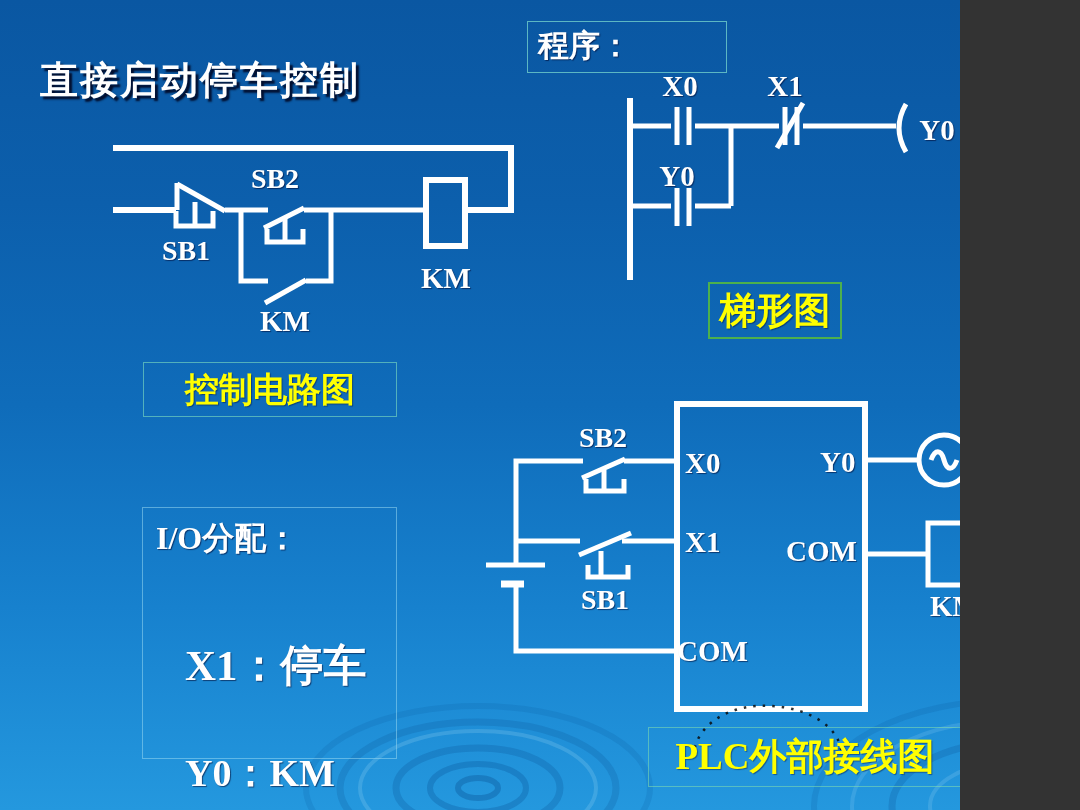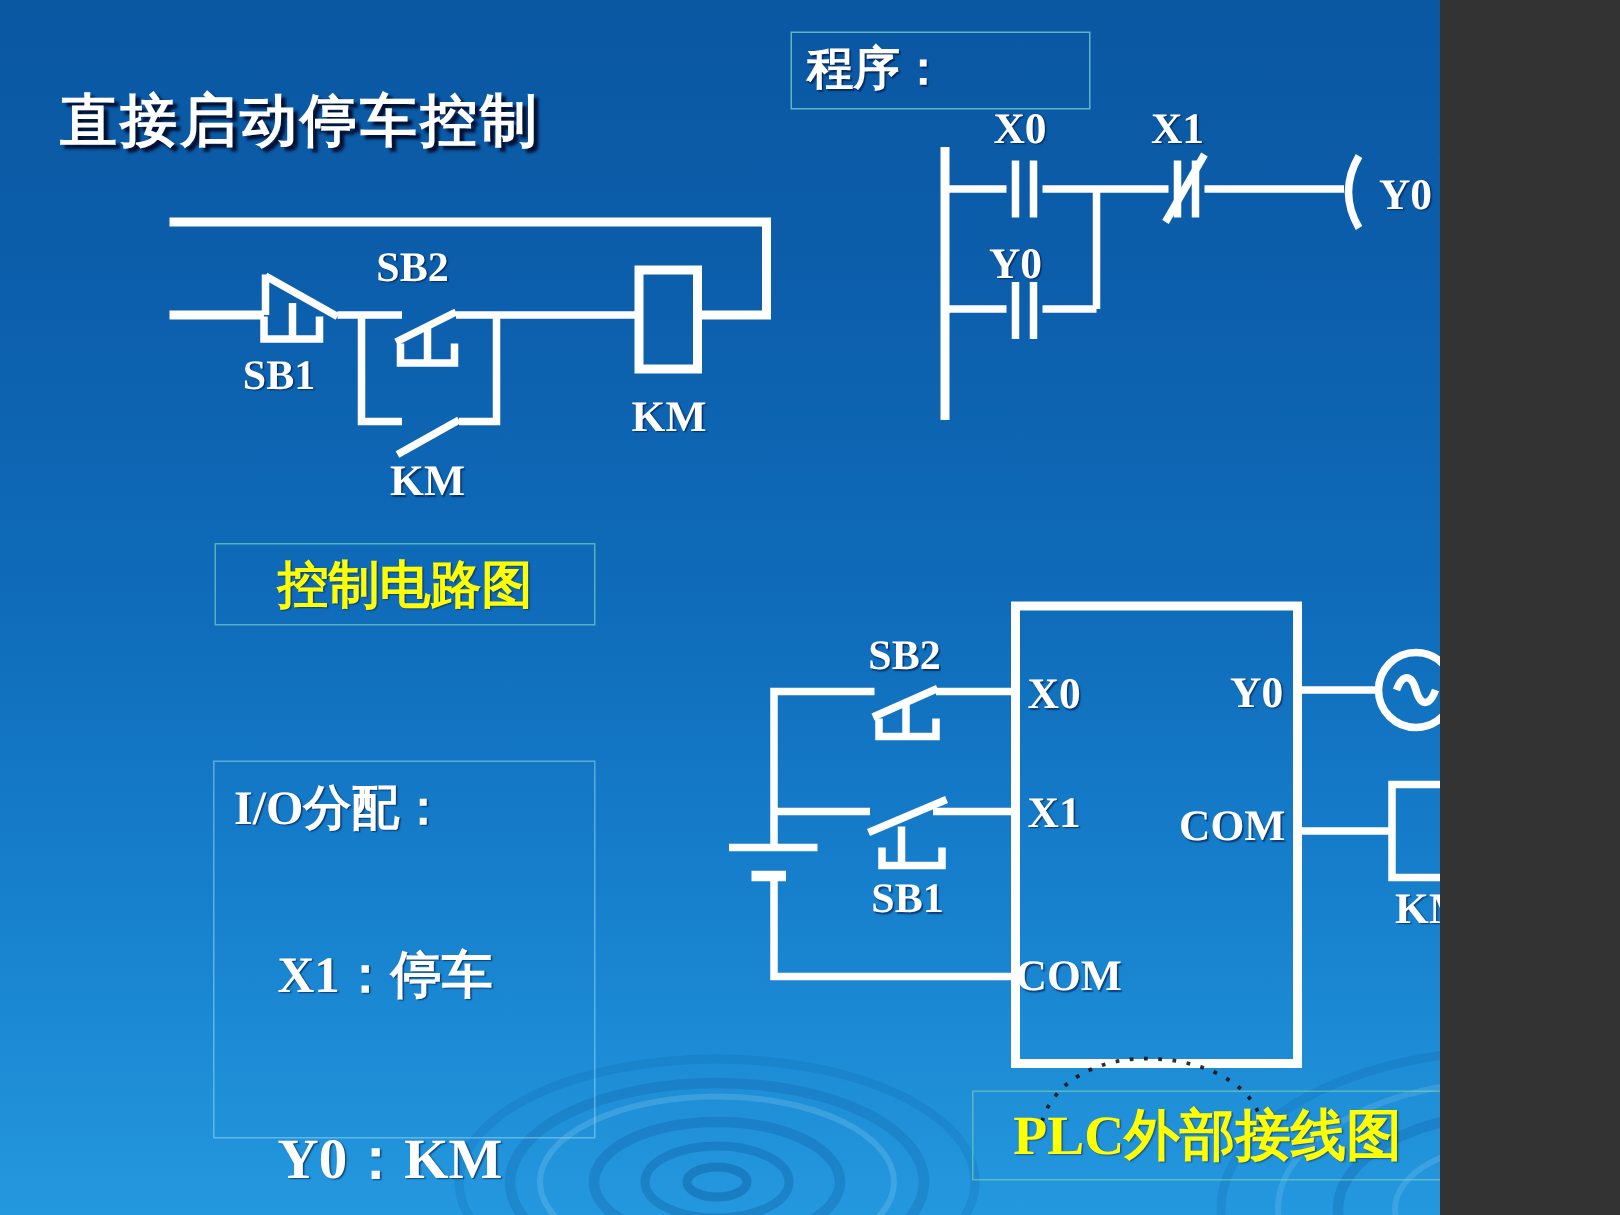--- a/index.html
+++ b/index.html
@@ -144,30 +144,31 @@
   <div id="title" class="abs">直接启动停车控制</div>
 
   <div id="program-box" class="abs">
     <span class="lbl">程序：</span>
   </div>
 
   <div class="abs lbl ctr" style="left:680px;top:72px;font-size:29px;">X0</div>
   <div class="abs lbl ctr" style="left:785px;top:72px;font-size:29px;">X1</div>
   <div class="abs lbl ctr" style="left:677px;top:162px;font-size:29px;">Y0</div>
   <div class="abs lbl ctr" style="left:937px;top:116px;font-size:29px;">Y0</div>
+  <div id="ladder-caption" class="abs cap">梯形图</div>
 
   <div class="abs lbl ctr" style="left:275px;top:165px;font-size:28px;">SB2</div>
   <div class="abs lbl ctr" style="left:186px;top:237px;font-size:28px;">SB1</div>
   <div class="abs lbl ctr" style="left:285px;top:307px;font-size:29px;">KM</div>
   <div class="abs lbl ctr" style="left:446px;top:264px;font-size:29px;">KM</div>
   <div id="cc-caption" class="abs cap">控制电路图</div>
 
   <div id="io-box" class="abs">
     <div class="lbl" style="left:13px;top:14px;font-size:32px;">I/O分配：</div>
-    <div class="lbl" style="left:42px;top:126px;font-size:34px;">X1：停车</div>
+    <div class="lbl" style="left:42px;top:136px;font-size:43px;">X1：停车</div>
     <div class="lbl" style="left:42px;top:205px;font-size:38px;margin-top:41px;">Y0：KM</div>
   </div>
 
   <div class="abs lbl ctr" style="left:603px;top:424px;font-size:28px;">SB2</div>
   <div class="abs lbl ctr" style="left:605px;top:586px;font-size:28px;">SB1</div>
   <div class="abs lbl" style="left:685px;top:449px;font-size:29px;">X0</div>
   <div class="abs lbl" style="left:685px;top:528px;font-size:29px;">X1</div>
   <div class="abs lbl" style="left:677px;top:637px;font-size:29px;">COM</div>
   <div class="abs lbl" style="left:820px;top:448px;font-size:29px;">Y0</div>
   <div class="abs lbl" style="left:786px;top:537px;font-size:29px;">COM</div>

